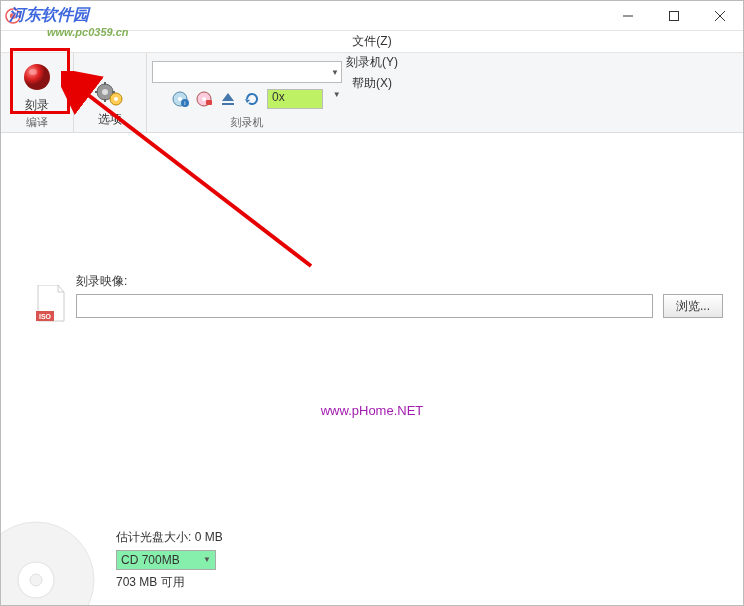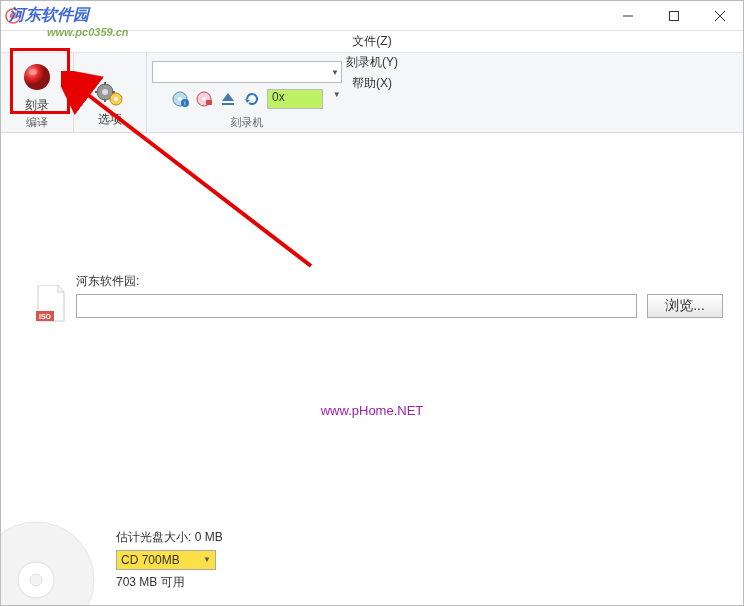--- a/index.html
+++ b/index.html
@@ -179,28 +179,28 @@
     }
     .path-input {
       flex: 1;
       height: 24px;
       border: 1px solid #aaa;
       background: #fff;
       padding: 0 4px;
       font-size: 12px;
     }
     .browse-btn {
-      width: 76px;
+      width: 60px;
       height: 24px;
       border: 1px solid #aaa;
       background: linear-gradient(#fff, #e8e8e8);
       display: flex;
       align-items: center;
       justify-content: center;
-      font-size: 14px;
+      font-size: 12px;
     }
     
     .disc-area {
       position: absolute;
       left: 0;
       bottom: 0;
       width: 100%;
       height: 90px;
       display: flex;
       align-items: center;
@@ -214,21 +214,21 @@
     }
     .disc-info {
       margin-left: 115px;
       font-size: 12px;
       line-height: 1.4;
     }
     .disc-select {
       width: 100px;
       height: 20px;
       border: 1px solid #aaa;
-      background: #fde047;
+      background: #86efac;
       display: flex;
       align-items: center;
       justify-content: space-between;
       padding: 0 4px;
       margin: 4px 0;
     }
     
     .watermark {
       position: absolute;
       left: 8px;
@@ -386,21 +386,21 @@
 <div class="red-box"></div>
 
 <div class="main">
   <div class="image-path-area">
     <svg class="iso-icon" viewBox="0 0 30 38">
       <path d="M2 0 h20 l6 7 v29 h-26 z" fill="#fff" stroke="#ccc"></path>
       <path d="M22 0 v7 h6" fill="none" stroke="#ccc"></path>
       <rect x="0" y="26" width="18" height="10" fill="#d9534f"></rect>
       <text x="9" y="34" font-size="7" fill="#fff" text-anchor="middle" font-weight="bold">ISO</text>
     </svg>
-    <div class="path-label">河东软件园:</div>
+    <div class="path-label">刻录映像:</div>
     <div class="path-row">
       <input class="path-input" type="text" value="" style="">
       <div class="browse-btn">
         <span>浏览...</span>
       </div>
     </div>
   </div>
 
   <div class="watermark2">www.pHome.NET</div>
 

